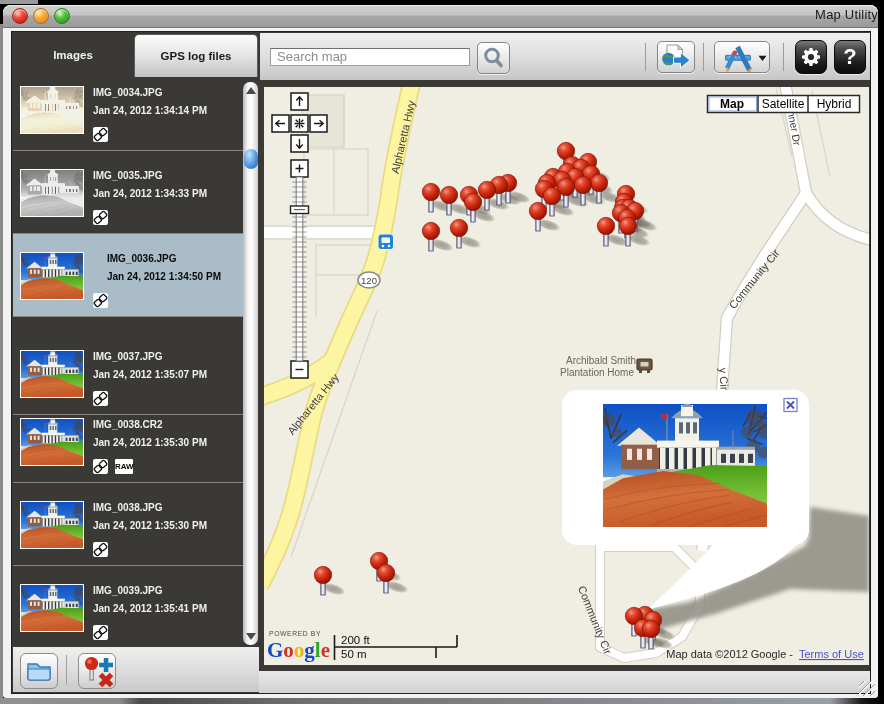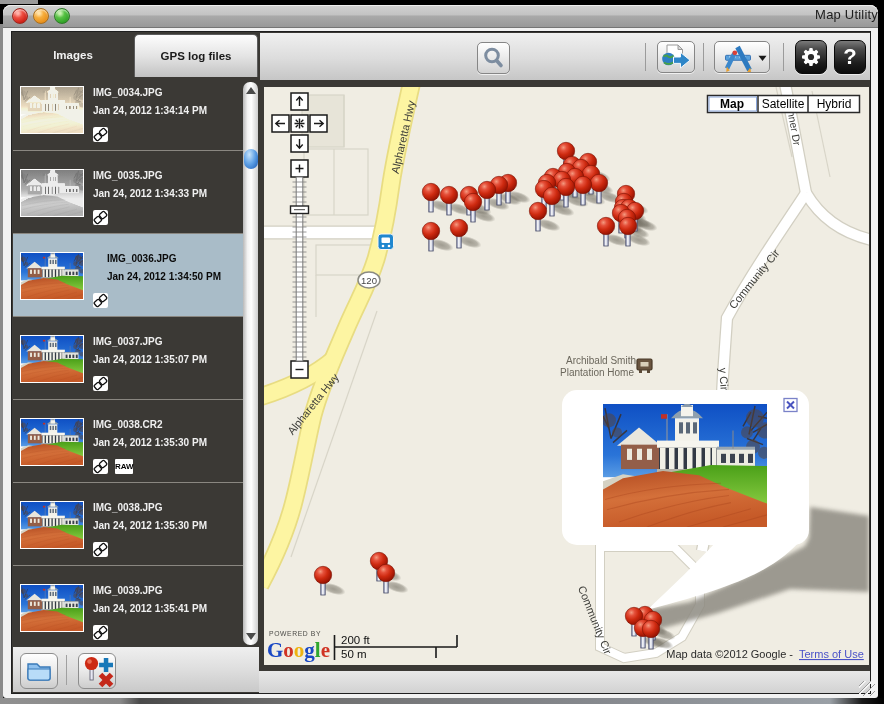--- a/index.html
+++ b/index.html
@@ -173,20 +173,21 @@
   <div class="abs" id="titlebar">
     <div class="abs light" id="lr"></div>
     <div class="abs light" id="lo"></div>
     <div class="abs light" id="lg"></div>
     <div class="abs" id="title">Map Utility</div>
   </div>
   <div class="abs" id="content">
     <div class="abs" id="toolbar"></div>
     <div class="abs" id="tabimg">Images</div>
     <div class="abs" id="tabgps">GPS log files</div>
+    <div class="abs" id="search">Search map</div>
     <div class="abs tbtn" id="btnmag">
       <svg width="31" height="30" viewBox="0 0 31 30">
         <circle cx="14" cy="12.5" r="6.3" fill="none" stroke="#7d8da0" stroke-width="3"></circle>
         <line x1="18.6" y1="17.5" x2="23" y2="22.5" stroke="#7d8da0" stroke-width="3.6" stroke-linecap="round"></line>
       </svg>
     </div>
     <div class="abs tsep" style="left:633px"></div>
     <div class="abs tbtn" id="btnexp">
       <svg width="36" height="30" viewBox="0 0 36 30">
         <path d="M9,3 h11 l4.5,4.5 v13.5 h-15.5 z" fill="#fff" stroke="#9a9a9a" stroke-width="1"></path>
@@ -260,21 +261,21 @@
             <svg width="62" height="46" viewBox="0 0 164 121" class="" preserveAspectRatio="none">
               <use href="#photoscene"></use>
             </svg>
           </div>
   <div class="fn">IMG_0036.JPG</div>
           <div class="dt">Jan 24, 2012 1:34:50 PM</div>
   <div class="lic"><svg width="15" height="15" viewBox="0 0 15 15">
               <use href="#licon"></use>
             </svg></div>
   </div>
-        <div class="item" style="top:237px">
+        <div class="item" style="top:252px">
   <div class="thumb">
             <svg width="62" height="46" viewBox="0 0 164 121" class="" preserveAspectRatio="none">
               <use href="#photoscene"></use>
             </svg>
           </div>
   <div class="fn">IMG_0037.JPG</div>
           <div class="dt">Jan 24, 2012 1:35:07 PM</div>
   <div class="lic"><svg width="15" height="15" viewBox="0 0 15 15">
               <use href="#licon"></use>
             </svg></div>

